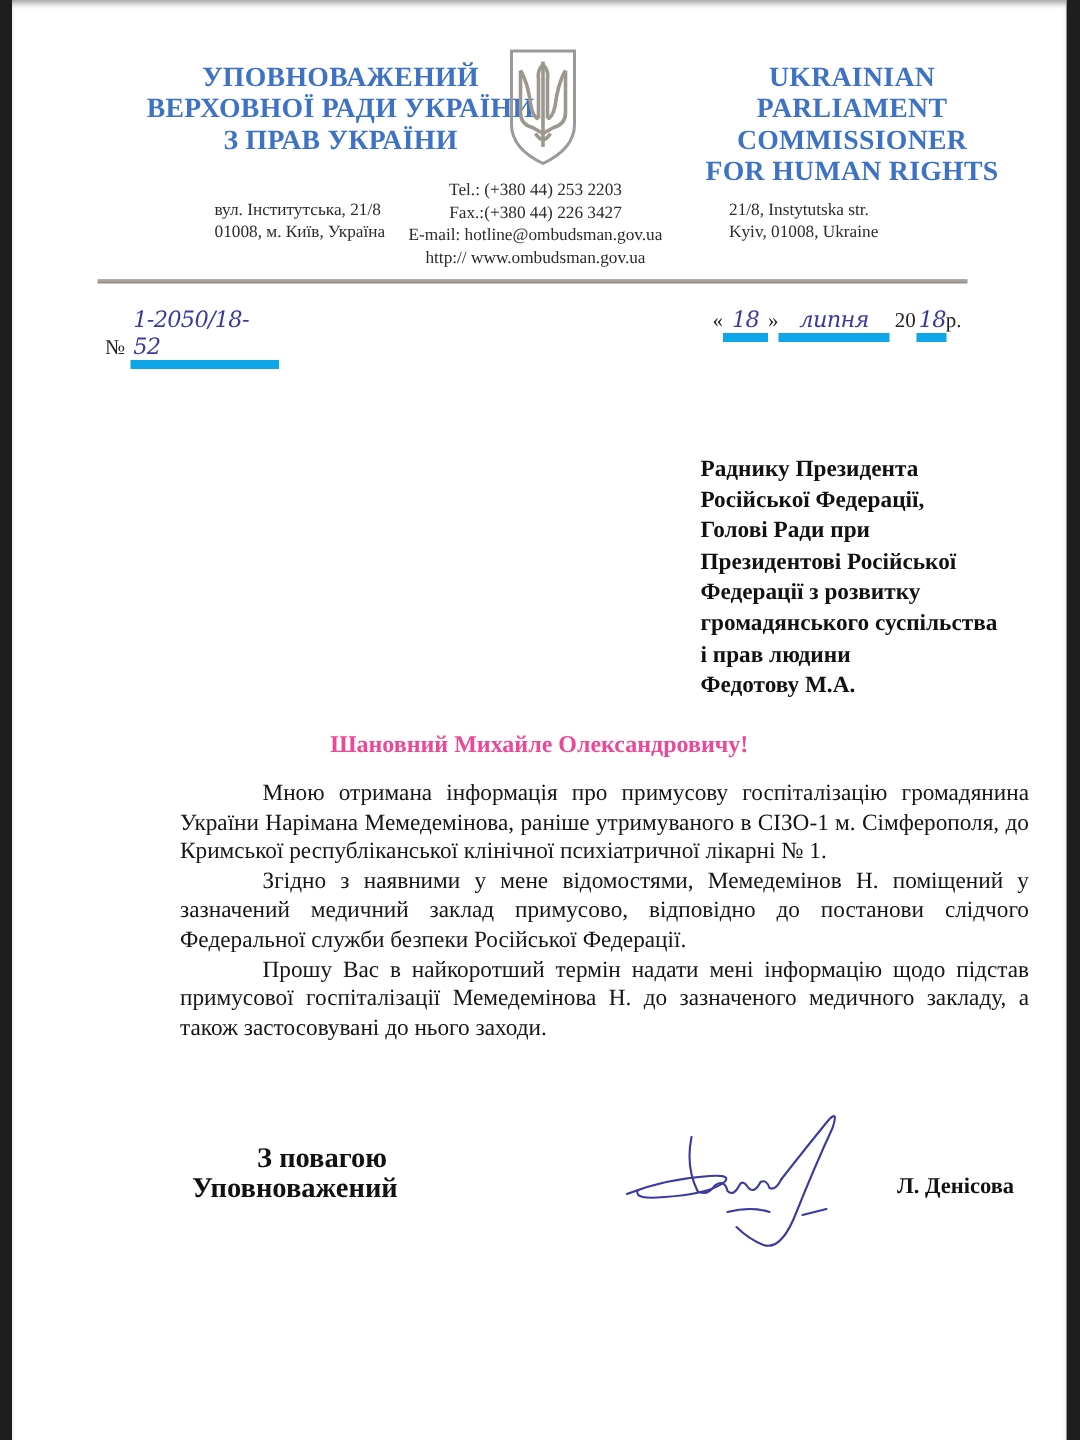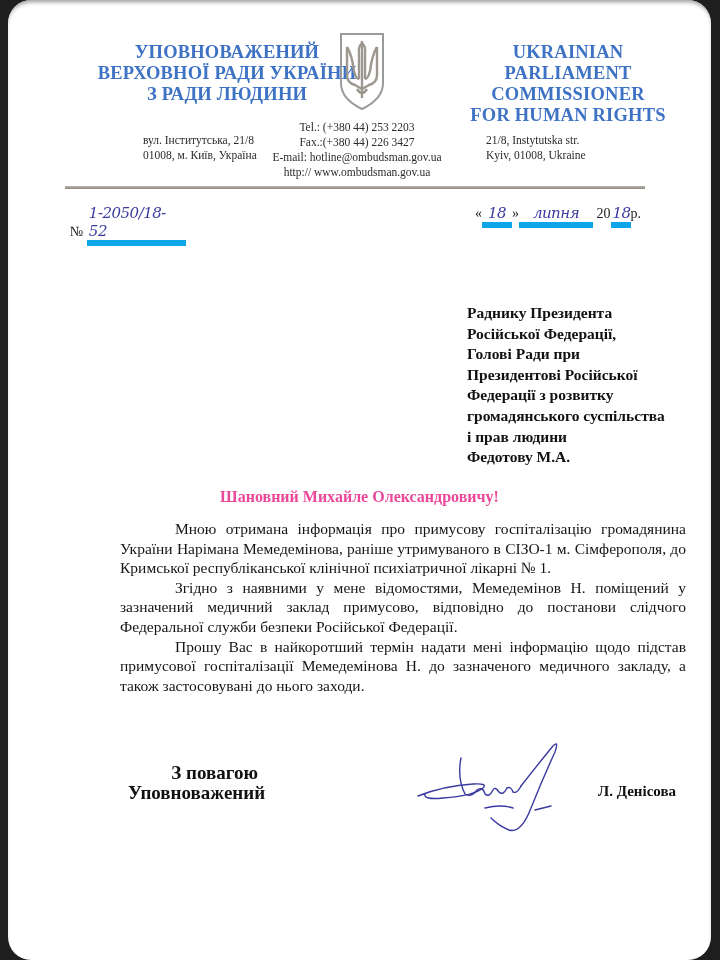--- a/index.html
+++ b/index.html
@@ -5,21 +5,20 @@
   html, body { margin: 0; padding: 0; }
   body {
     width: 720px; height: 960px; position: relative; overflow: hidden;
     background: #1e1e1e;
     font-family: "Liberation Serif", serif;
   }
   .page {
     position: absolute; left: 8px; top: 0; width: 703px; height: 960px;
     background: #ffffff;
     box-shadow: inset 0 4px 4px -2px #9a9a9a;
-    border-radius: 23px;
   }
   .abs { position: absolute; }
   .org {
     color: #3e72c4; font-weight: bold; text-align: center;
     font-size: 18.5px; line-height: 21px; letter-spacing: 0.2px;
   }
   .org-ua { left: 54px; top: 42px; width: 330px; }
   .org-en { left: 425px; top: 42px; width: 270px; }
   .crest { left: 329px; top: 31px; width: 50px; height: 80px; }
   .contact {
@@ -62,21 +61,21 @@
   .signature { left: 405px; top: 738px; width: 160px; height: 100px; }
 </style>
 </head>
 <body>
 
 <div class="page">
 
   <div class="abs org org-ua">
     <div>УПОВНОВАЖЕНИЙ</div>
     <div>ВЕРХОВНОЇ РАДИ УКРАЇНИ</div>
-    <div>З РАДИ ЛЮДИНИ</div>
+    <div>З ПРАВ УКРАЇНИ</div>
   </div>
 
   <div class="abs crest">
     <svg width="50" height="80" viewBox="0 0 50 80">
       <path d="M4 3 H46 V52 Q46 68 25 78 Q4 68 4 52 Z" fill="none" stroke="#9a9a9a" stroke-width="2"></path>
       <g fill="none" stroke="#9c9890" stroke-width="2.4" stroke-linejoin="round">
         <path d="M25 10 L25 58"></path>
         <path d="M25 12 Q21 16 22 22 L22 48"></path>
         <path d="M25 12 Q29 16 28 22 L28 48"></path>
         <path d="M10 16 L10 44 Q10 52 18 54 L25 58 L32 54 Q40 52 40 44 L40 16"></path>

